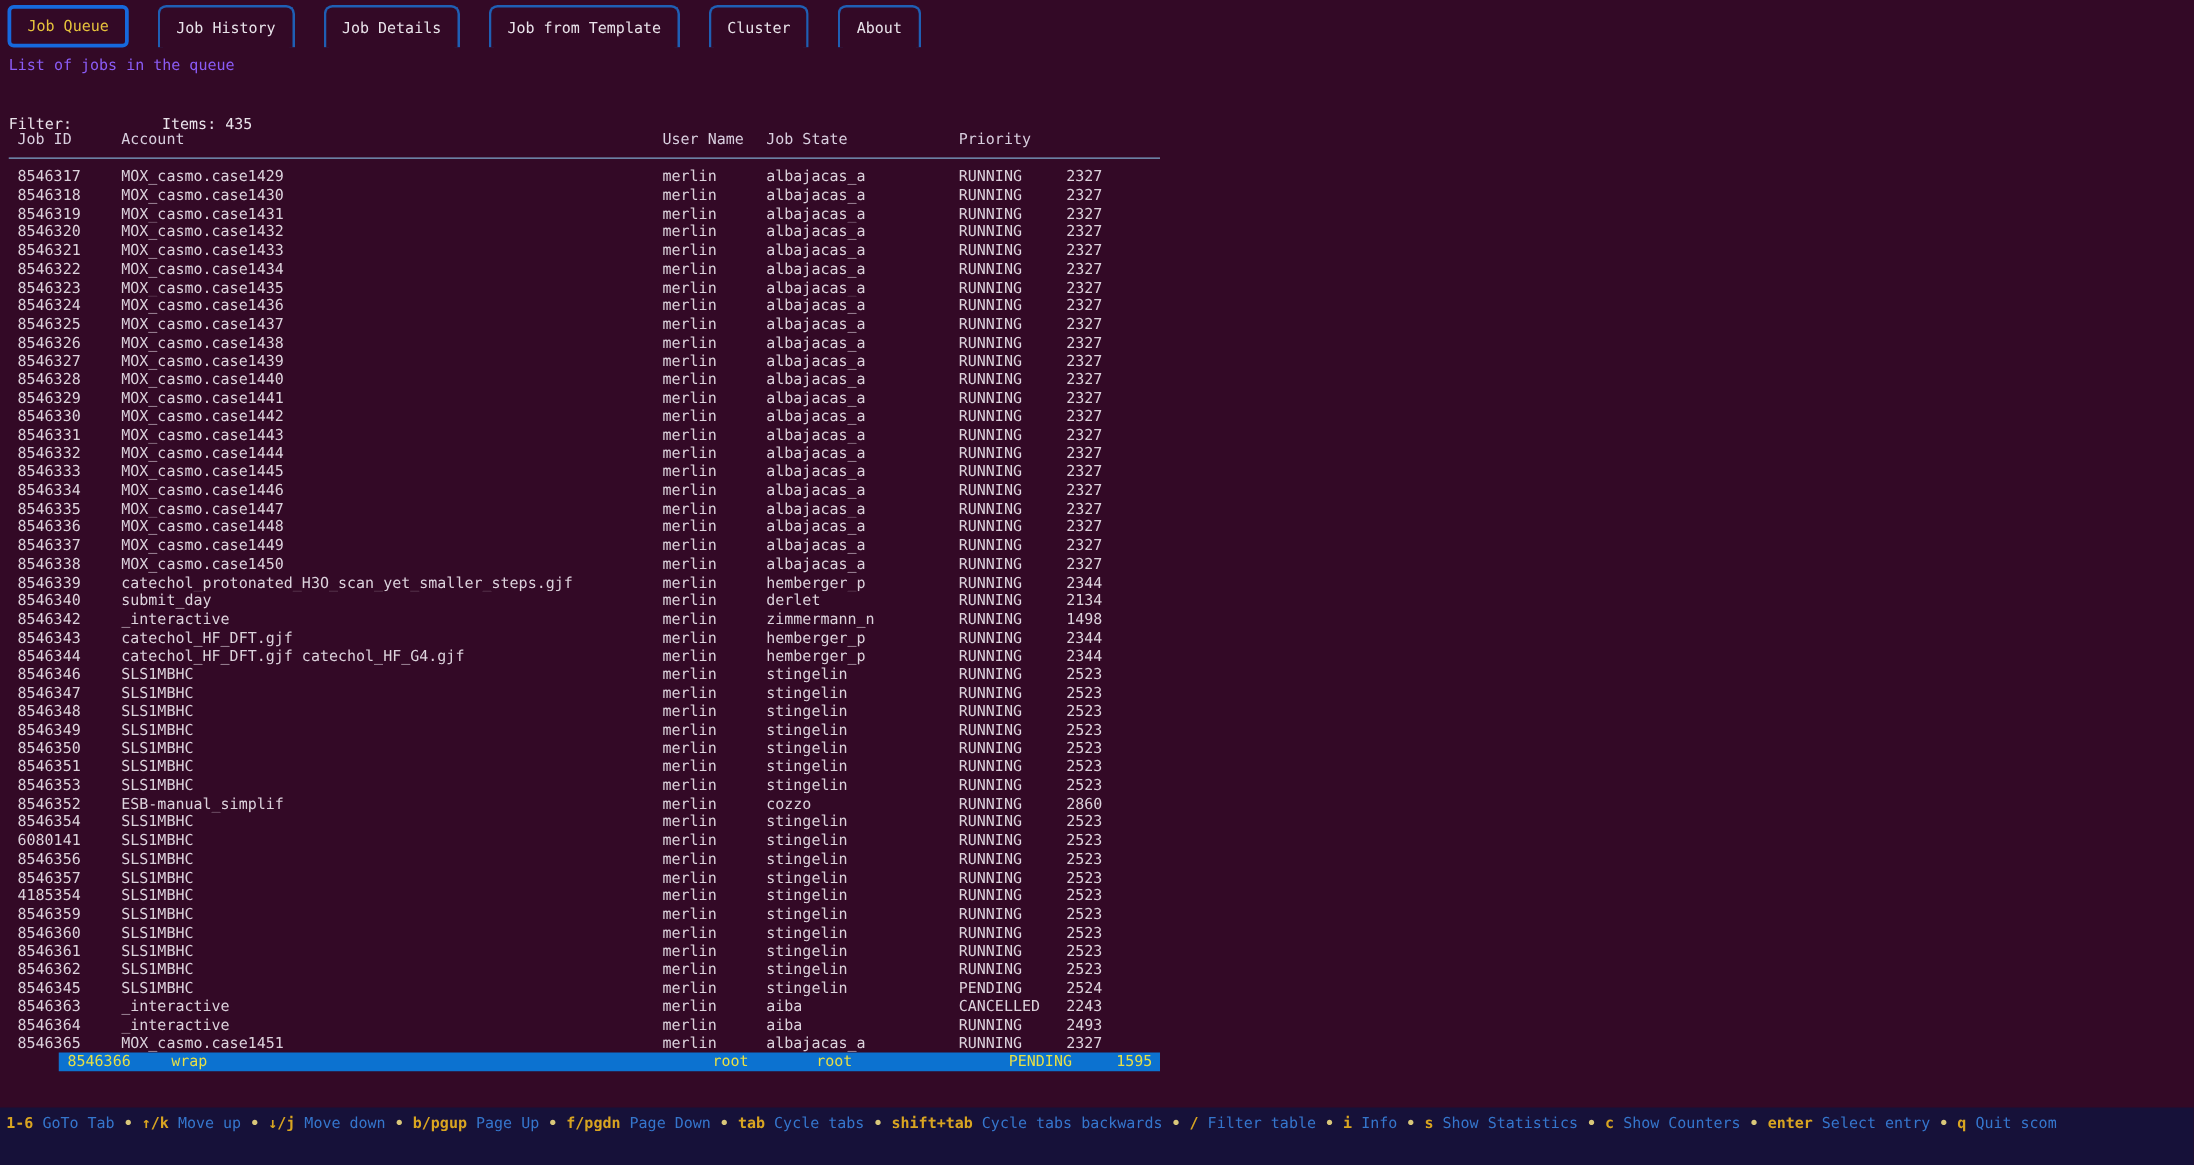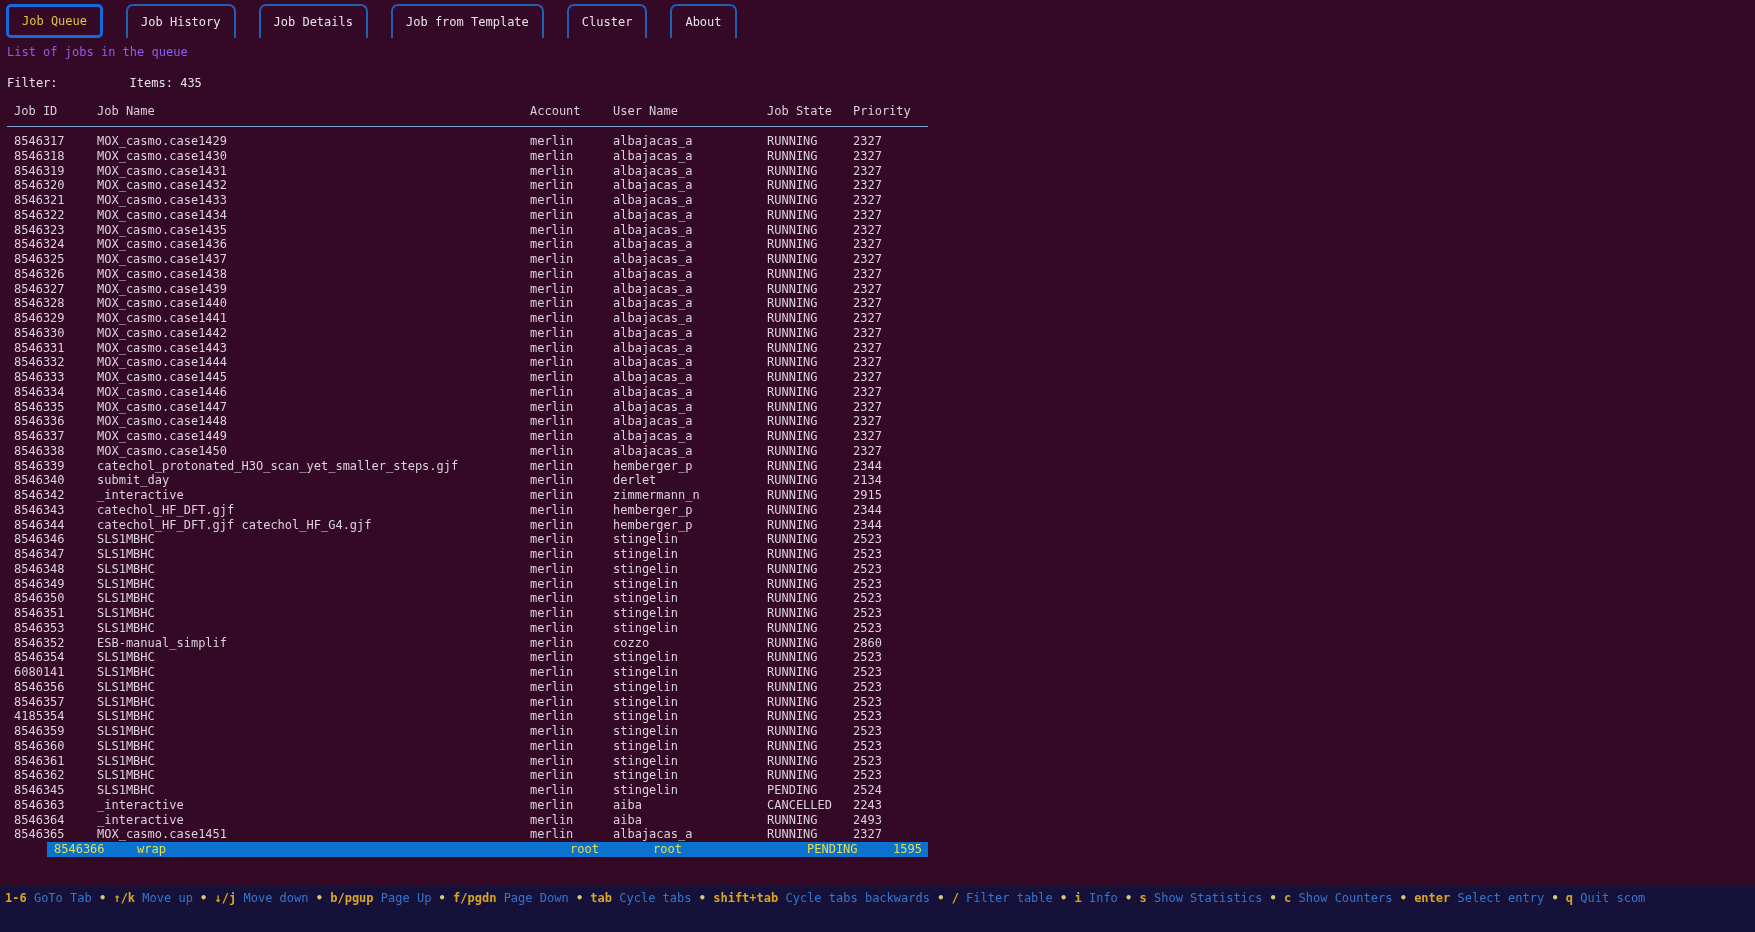--- a/index.html
+++ b/index.html
@@ -31,21 +31,21 @@
     white-space:pre;
   }
   .tab.active {
     border:3px solid #1669dd;
     border-radius:5px;
     color:#e6c33c;
   }
 
   
   .subtitle { position:absolute; left:7px; top:45px; color:#8b5cf6; white-space:pre; }
-  .filter-row { position:absolute; left:7px; top:76px; color:#e9e3ea; white-space:pre; display:flex; }
+  .filter-row { position:absolute; left:7px; top:92px; color:#e9e3ea; white-space:pre; display:flex; }
   .filter-label { display:inline-block; }
   .items-count { display:inline-block; margin-left:72px; }
 
   
   .table { position:absolute; left:7px; top:103px; width:921px; }
   .trow {
     display:grid;
     grid-template-columns:90px 433px 83px 154px 86px 75px;
     height:14.75px; line-height:14.75px;
     white-space:pre; overflow:hidden;
@@ -85,21 +85,21 @@
 
   <div class="subtitle">List of jobs in the queue</div>
 
   <div class="filter-row">
     <span class="filter-label">Filter:</span>
     <span class="items-count">Items: 435</span>
   </div>
 
   <div class="table">
     <div class="thead" id="thead">
-        <div class="trow thead-row"><span>Job ID</span><span>Job Name</span><span>Account</span><span>User Name</span><span>Job State</span><span>Priority</span></div>
+        <div class="trow thead-row"><span>Job ID</span><span>Account</span><span>User Name</span><span>Job State</span><span>Priority</span></div>
       </div>
     <div class="tbody" id="tbody">
         <div class="trow"><span>8546317</span><span>MOX_casmo.case1429</span><span>merlin</span><span>albajacas_a</span><span>RUNNING</span><span>2327</span></div>
         <div class="trow"><span>8546318</span><span>MOX_casmo.case1430</span><span>merlin</span><span>albajacas_a</span><span>RUNNING</span><span>2327</span></div>
         <div class="trow"><span>8546319</span><span>MOX_casmo.case1431</span><span>merlin</span><span>albajacas_a</span><span>RUNNING</span><span>2327</span></div>
         <div class="trow"><span>8546320</span><span>MOX_casmo.case1432</span><span>merlin</span><span>albajacas_a</span><span>RUNNING</span><span>2327</span></div>
         <div class="trow"><span>8546321</span><span>MOX_casmo.case1433</span><span>merlin</span><span>albajacas_a</span><span>RUNNING</span><span>2327</span></div>
         <div class="trow"><span>8546322</span><span>MOX_casmo.case1434</span><span>merlin</span><span>albajacas_a</span><span>RUNNING</span><span>2327</span></div>
         <div class="trow"><span>8546323</span><span>MOX_casmo.case1435</span><span>merlin</span><span>albajacas_a</span><span>RUNNING</span><span>2327</span></div>
         <div class="trow"><span>8546324</span><span>MOX_casmo.case1436</span><span>merlin</span><span>albajacas_a</span><span>RUNNING</span><span>2327</span></div>
@@ -112,21 +112,21 @@
         <div class="trow"><span>8546331</span><span>MOX_casmo.case1443</span><span>merlin</span><span>albajacas_a</span><span>RUNNING</span><span>2327</span></div>
         <div class="trow"><span>8546332</span><span>MOX_casmo.case1444</span><span>merlin</span><span>albajacas_a</span><span>RUNNING</span><span>2327</span></div>
         <div class="trow"><span>8546333</span><span>MOX_casmo.case1445</span><span>merlin</span><span>albajacas_a</span><span>RUNNING</span><span>2327</span></div>
         <div class="trow"><span>8546334</span><span>MOX_casmo.case1446</span><span>merlin</span><span>albajacas_a</span><span>RUNNING</span><span>2327</span></div>
         <div class="trow"><span>8546335</span><span>MOX_casmo.case1447</span><span>merlin</span><span>albajacas_a</span><span>RUNNING</span><span>2327</span></div>
         <div class="trow"><span>8546336</span><span>MOX_casmo.case1448</span><span>merlin</span><span>albajacas_a</span><span>RUNNING</span><span>2327</span></div>
         <div class="trow"><span>8546337</span><span>MOX_casmo.case1449</span><span>merlin</span><span>albajacas_a</span><span>RUNNING</span><span>2327</span></div>
         <div class="trow"><span>8546338</span><span>MOX_casmo.case1450</span><span>merlin</span><span>albajacas_a</span><span>RUNNING</span><span>2327</span></div>
         <div class="trow"><span>8546339</span><span>catechol_protonated_H3O_scan_yet_smaller_steps.gjf</span><span>merlin</span><span>hemberger_p</span><span>RUNNING</span><span>2344</span></div>
         <div class="trow"><span>8546340</span><span>submit_day</span><span>merlin</span><span>derlet</span><span>RUNNING</span><span>2134</span></div>
-        <div class="trow"><span>8546342</span><span>_interactive</span><span>merlin</span><span>zimmermann_n</span><span>RUNNING</span><span>2915</span></div>
+        <div class="trow"><span>8546342</span><span>_interactive</span><span>merlin</span><span>zimmermann_n</span><span>RUNNING</span><span>1498</span></div>
         <div class="trow"><span>8546343</span><span>catechol_HF_DFT.gjf</span><span>merlin</span><span>hemberger_p</span><span>RUNNING</span><span>2344</span></div>
         <div class="trow"><span>8546344</span><span>catechol_HF_DFT.gjf catechol_HF_G4.gjf</span><span>merlin</span><span>hemberger_p</span><span>RUNNING</span><span>2344</span></div>
         <div class="trow"><span>8546346</span><span>SLS1MBHC</span><span>merlin</span><span>stingelin</span><span>RUNNING</span><span>2523</span></div>
         <div class="trow"><span>8546347</span><span>SLS1MBHC</span><span>merlin</span><span>stingelin</span><span>RUNNING</span><span>2523</span></div>
         <div class="trow"><span>8546348</span><span>SLS1MBHC</span><span>merlin</span><span>stingelin</span><span>RUNNING</span><span>2523</span></div>
         <div class="trow"><span>8546349</span><span>SLS1MBHC</span><span>merlin</span><span>stingelin</span><span>RUNNING</span><span>2523</span></div>
         <div class="trow"><span>8546350</span><span>SLS1MBHC</span><span>merlin</span><span>stingelin</span><span>RUNNING</span><span>2523</span></div>
         <div class="trow"><span>8546351</span><span>SLS1MBHC</span><span>merlin</span><span>stingelin</span><span>RUNNING</span><span>2523</span></div>
         <div class="trow"><span>8546353</span><span>SLS1MBHC</span><span>merlin</span><span>stingelin</span><span>RUNNING</span><span>2523</span></div>
         <div class="trow"><span>8546352</span><span>ESB-manual_simplif</span><span>merlin</span><span>cozzo</span><span>RUNNING</span><span>2860</span></div>

